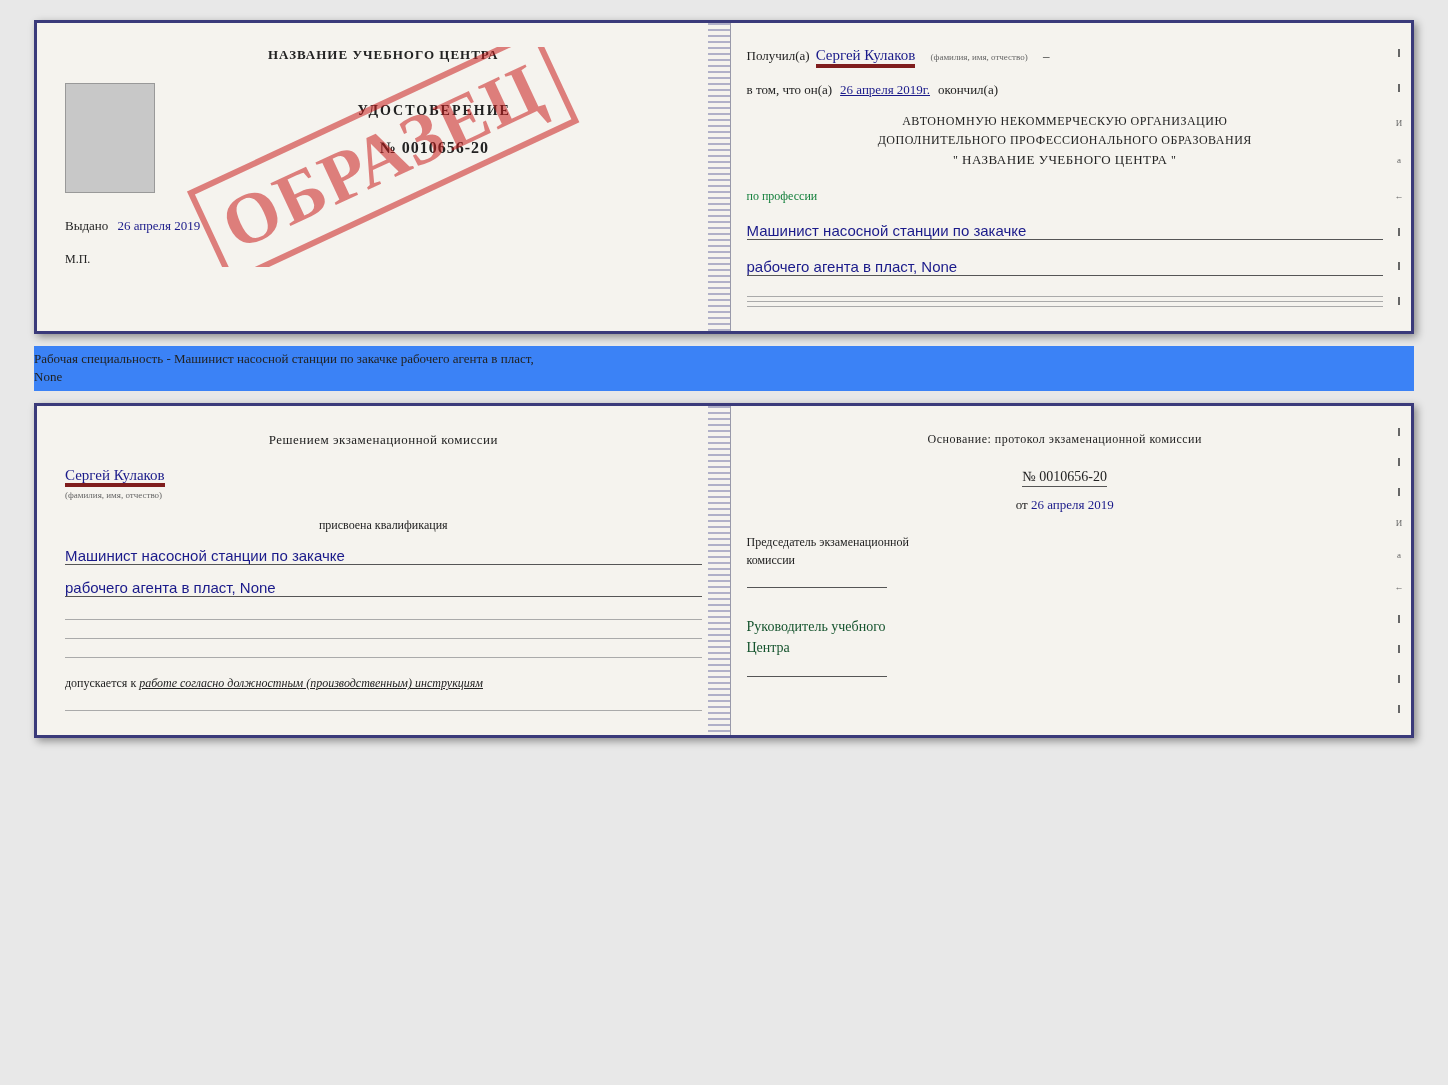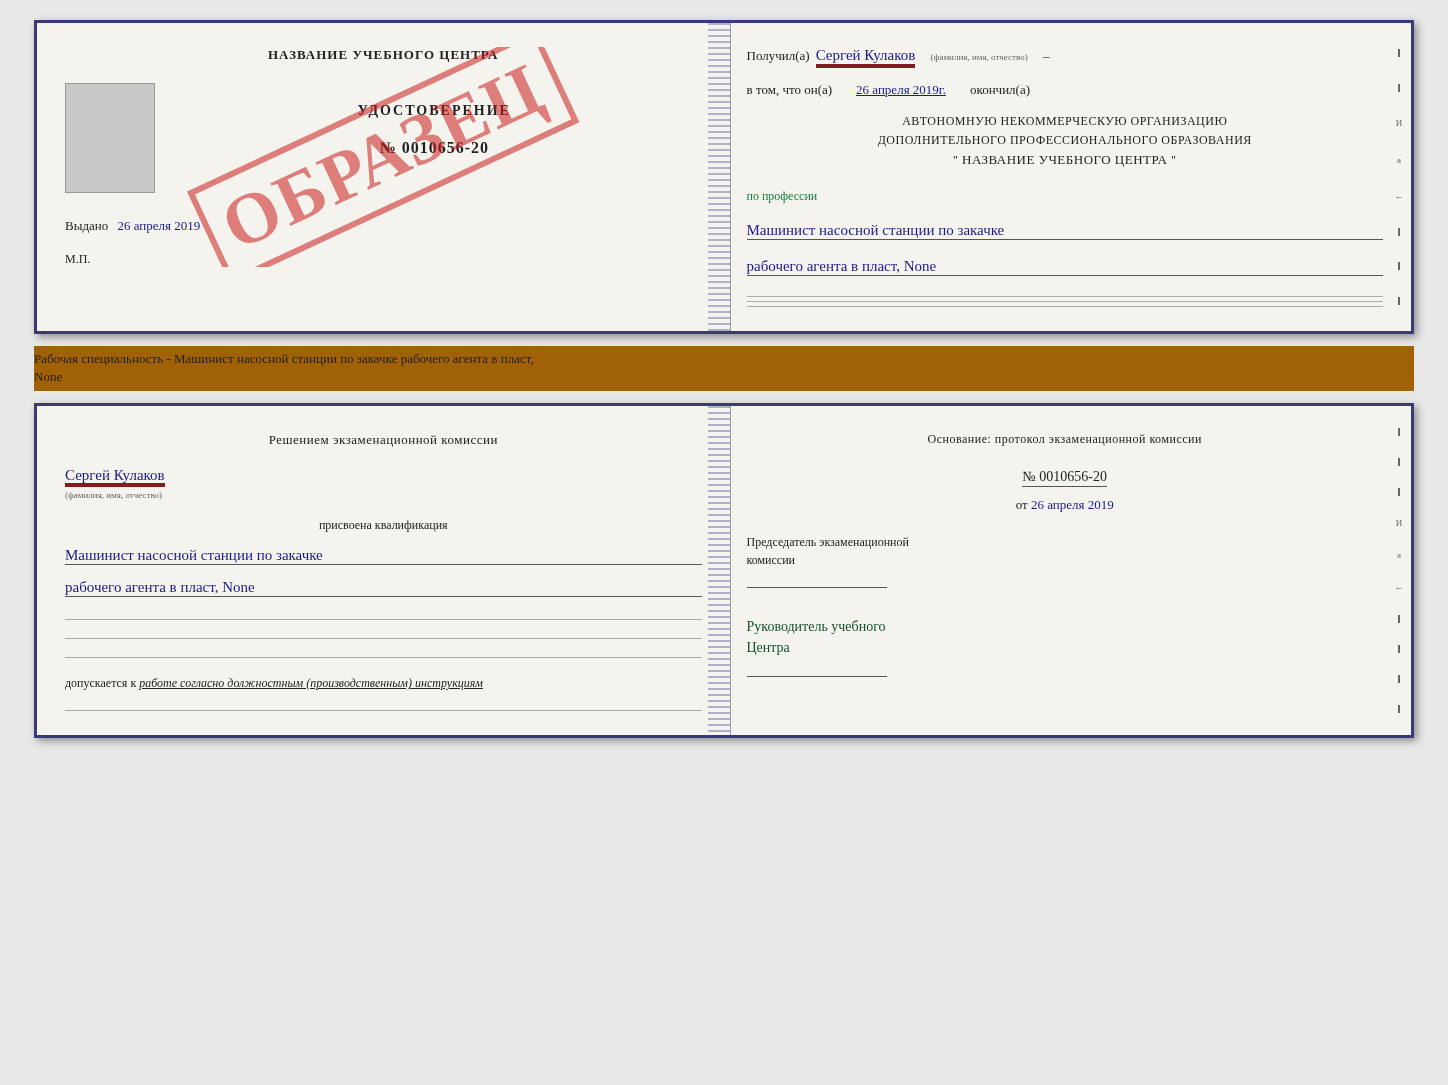--- a/index.html
+++ b/index.html
@@ -160,21 +160,21 @@
     }
 
     .small-hint {
       font-size: 9px;
       color: #666;
     }
 
     .vtom-row {
       display: flex;
       align-items: baseline;
-      gap: 24px;
+      gap: 8px;
       font-size: 13px;
       color: #222;
     }
 
     .date-handwritten {
       font-family: 'Segoe Script', 'Bradley Hand', cursive;
       font-size: 13px;
       color: #1a1a8a;
       text-decoration: underline;
     }
@@ -191,34 +191,34 @@
       font-size: 13px;
     }
 
     .po-professii {
       font-size: 12px;
       color: #15803d;
       margin-top: 4px;
     }
 
     .qualification-handwritten {
-      font-family: Liberation Serif, serif;
+      font-family: Liberation Sans, sans-serif;
       font-size: 15px;
       color: #1a1a8a;
       border-bottom: 1px solid #555;
       display: block;
       margin-top: 4px;
     }
 
     
     .separator-text {
       width: 1380px;
       font-size: 13px;
       color: #222;
-      background: #a16207;
+      background: #3b82f6;
       padding: 4px 0;
       line-height: 1.4;
     }
 
     
     .bottom-left {
       display: flex;
       flex-direction: column;
       gap: 10px;
     }

